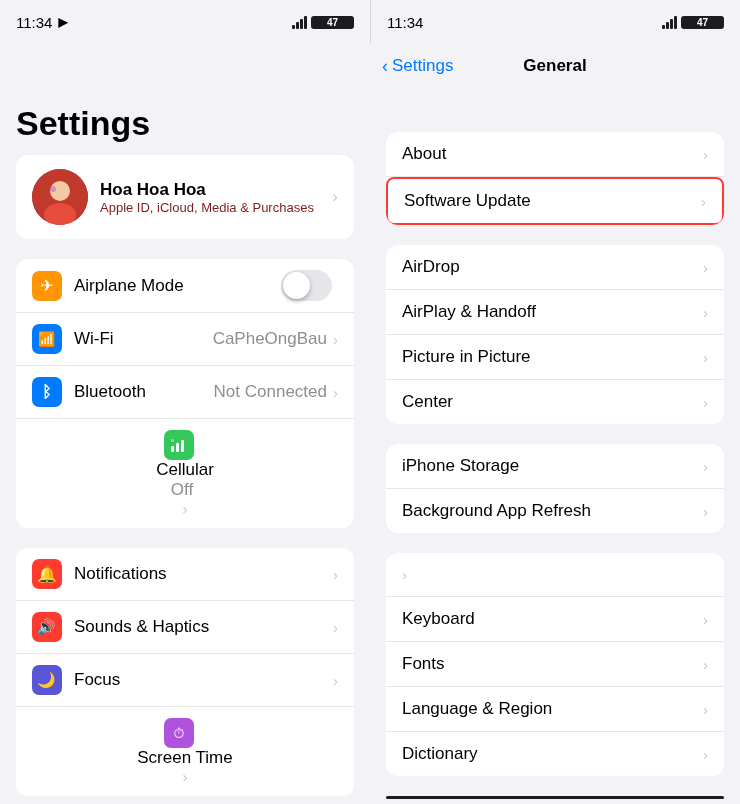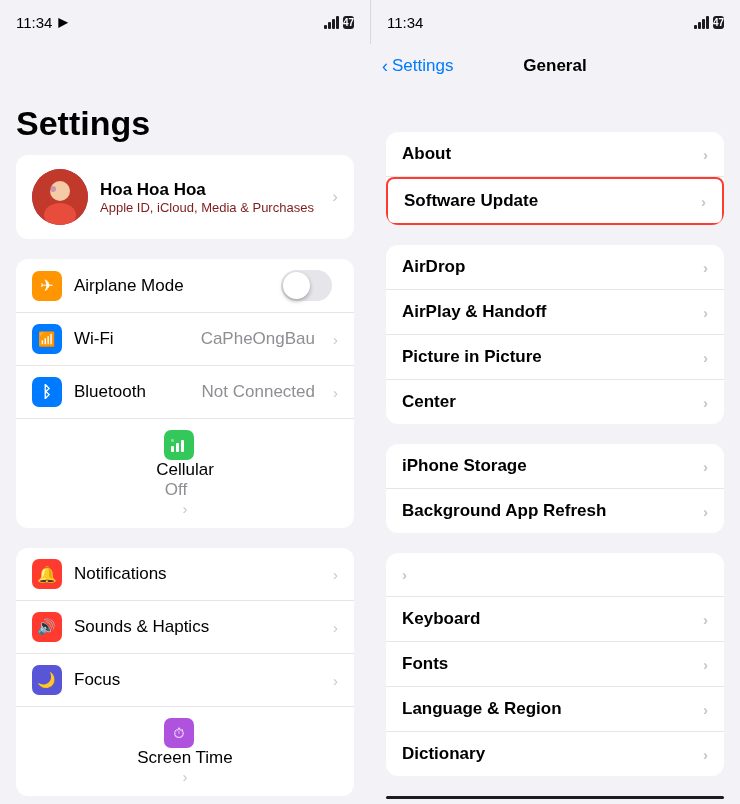--- a/index.html
+++ b/index.html
@@ -36,21 +36,21 @@
       justify-content: space-between;
       border-left: 1px solid rgba(0,0,0,0.1);
     }
     .status-time { font-weight: 400; font-size: 15px; }
     .status-icons { display: flex; align-items: center; gap: 4px; }
     .battery-badge {
       background: #1c1c1e;
       color: white;
       font-size: 10px;
       font-weight: 700;
-      padding: 1px 0;
+      padding: 1px 16px;
       border-radius: 3px;
     }
     .signal-bars { display: flex; align-items: flex-end; gap: 1px; }
     .signal-bar { background: #1c1c1e; width: 3px; border-radius: 1px; }
 
     
     .nav-bar {
       width: 370px;
       height: 44px;
       background: #f2f2f7;
@@ -166,21 +166,21 @@
       margin-right: 12px;
       flex-shrink: 0;
       font-size: 16px;
     }
     .icon-orange { background: #ff9500; }
     .icon-blue { background: #007aff; }
     .icon-blue-bt { background: #007aff; }
     .icon-green { background: #34c759; }
     .icon-red { background: #ff3b30; }
     .item-label { font-size: 17px; color: #000; flex: 1; }
-    .item-value { font-size: 17px; color: #8e8e93; margin-right: 18px; }
+    .item-value { font-size: 17px; color: #8e8e93; margin-right: 6px; }
     .item-chevron { color: #c7c7cc; font-size: 15px; }
 
     
     .toggle {
       width: 51px;
       height: 31px;
       border-radius: 16px;
       background: #e5e5ea;
       margin-right: 6px;
       position: relative;
@@ -213,21 +213,20 @@
       border-radius: 12px;
       overflow: hidden;
     }
     .right-item {
       display: flex;
       align-items: center;
       padding: 12px 16px;
       border-bottom: 0.5px solid #e5e5ea;
       cursor: pointer;
       min-height: 44px;
-      font-weight: bold;
     }
     .right-item:last-child { border-bottom: none; }
     .right-item-label { font-size: 17px; color: #000; flex: 1; }
     .right-chevron { color: #c7c7cc; font-size: 15px; }
 
     
     .bottom-line {
       height: 3px;
       background: #1c1c1e;
       margin: 0 16px;

